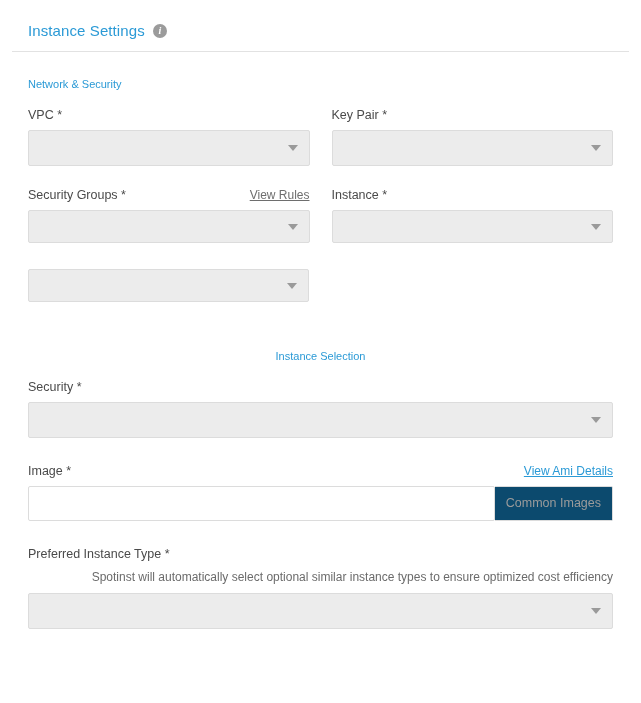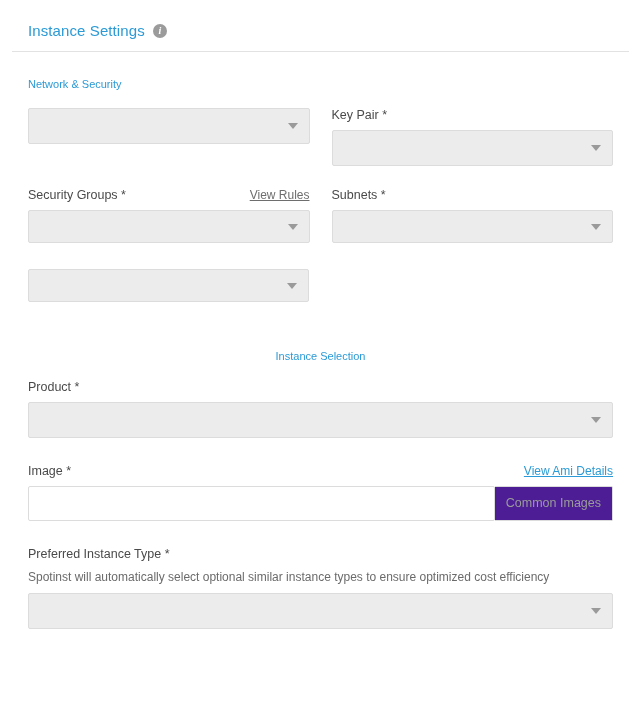--- a/index.html
+++ b/index.html
@@ -154,51 +154,53 @@
     outline: none;
   }
   .text-input::placeholder { color: #b6b6b6; }
 
   .addon {
     height: 35px;
     line-height: 33px;
     padding: 0 11px;
     border: 1px solid #dcdcdc;
     border-left: none;
-    background: #4c1d95;
+    background: #0c4a6e;
     color: #9b9b9b;
     font-size: 12.5px;
     white-space: nowrap;
     border-radius: 0 2px 2px 0;
     cursor: pointer;
   }
 
   .helper-text {
     font-size: 12px;
     color: #6b6b6b;
     margin: 2px 0 8px 0;
     line-height: 1.35;
+    text-align: right;
   }
 </style>
 </head>
 <body>
 
 <div class="page">
 
   <div class="page-header">
     <span class="page-title">Instance Settings</span>
     <span class="info-icon">i</span>
   </div>
 
   <div class="body-wrap">
 
     <div class="section-title">Network &amp; Security</div>
 
     <div class="row">
       <div class="col">
+        <div class="field-label">VPC *</div>
         <div class="select">
           <span class="value"></span>
           <span class="caret"></span>
         </div>
       </div>
       <div class="col">
         <div class="field-label">Key Pair *</div>
         <div class="select">
           <span class="value"></span>
           <span class="caret"></span>
@@ -211,39 +213,39 @@
         <div class="label-row">
           <span class="field-label">Security Groups *</span>
           <span class="link">View Rules</span>
         </div>
         <div class="select small">
           <span class="value"></span>
           <span class="caret"></span>
         </div>
       </div>
       <div class="col">
-        <div class="field-label">Subnets *</div>
+        <div class="field-label">Instance *</div>
         <div class="select small">
           <span class="value"></span>
           <span class="caret"></span>
         </div>
       </div>
     </div>
 
     <div class="mt26">
       <div class="select small w281">
         <span class="value"></span>
         <span class="caret"></span>
       </div>
     </div>
 
     <div class="section-title" style="margin-top:48px;text-align:center;">Instance Selection</div>
 
     <div>
-      <div class="field-label">Product *</div>
+      <div class="field-label">Security *</div>
       <div class="select full">
         <span class="value"></span>
         <span class="caret"></span>
       </div>
     </div>
 
     <div class="mt26">
       <div class="label-row">
         <span class="field-label">Image *</span>
         <span class="link blue">View Ami Details</span>

